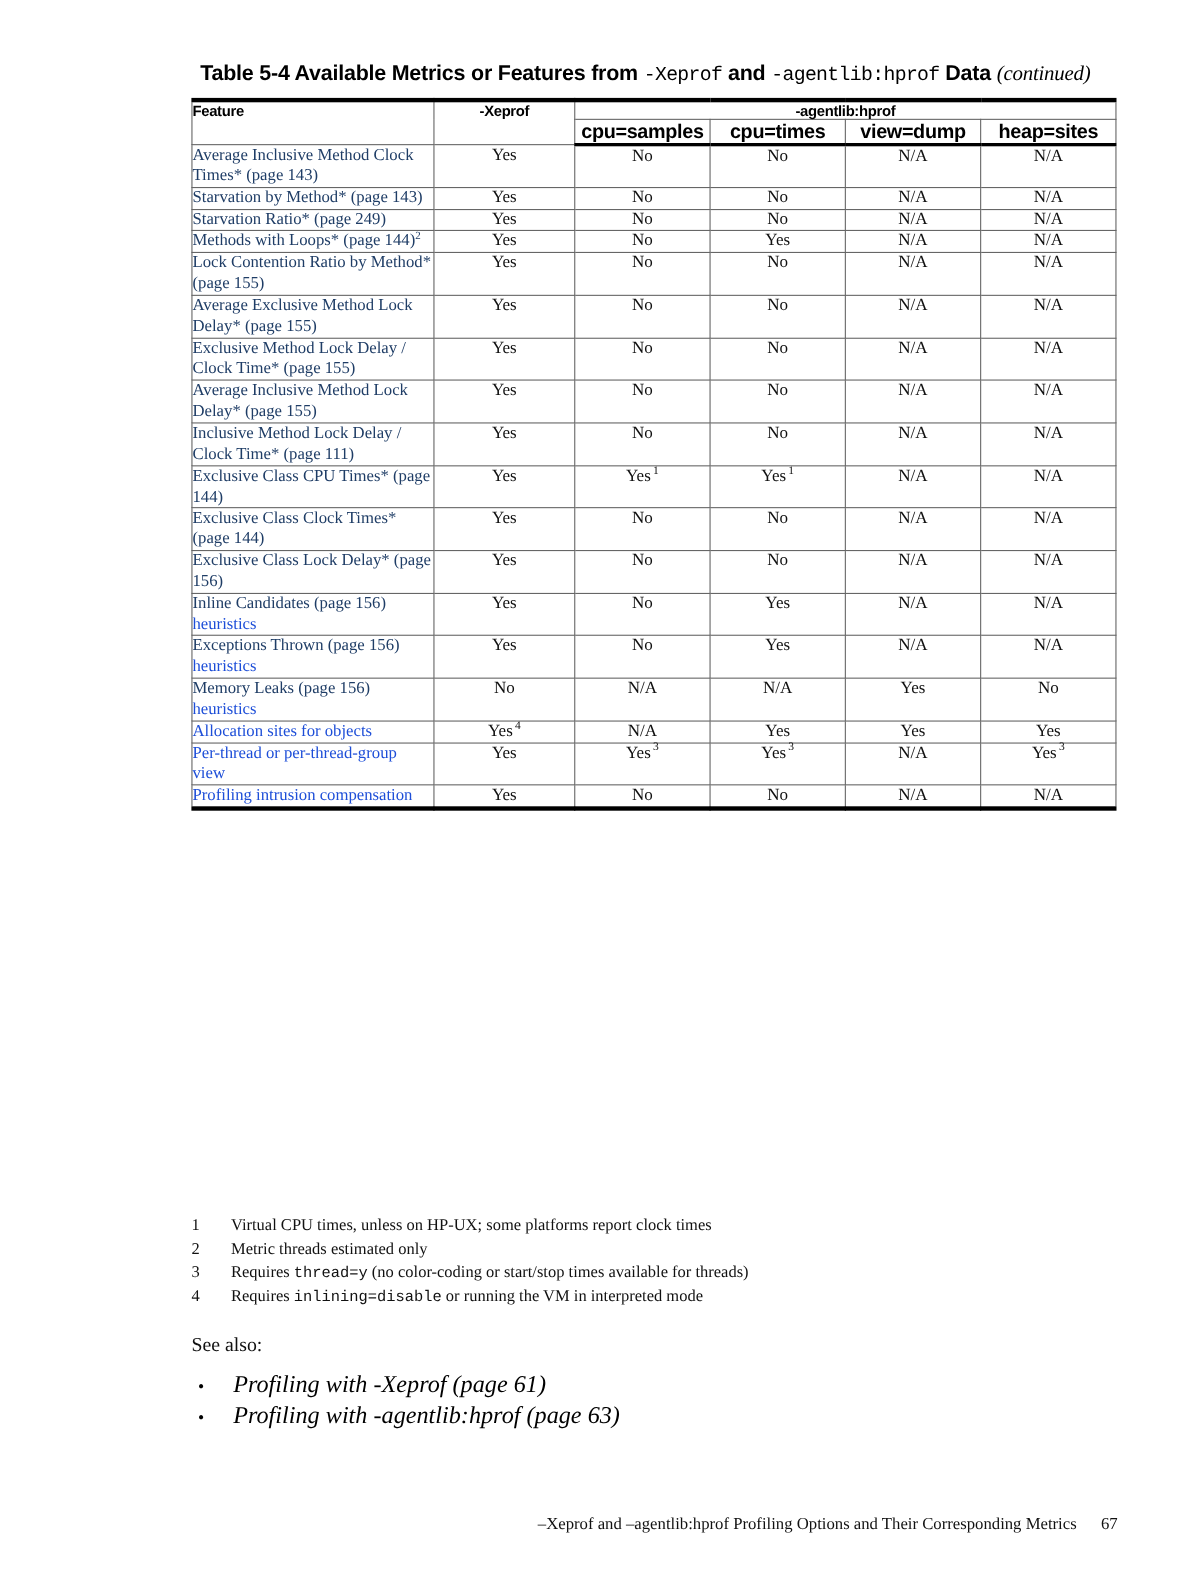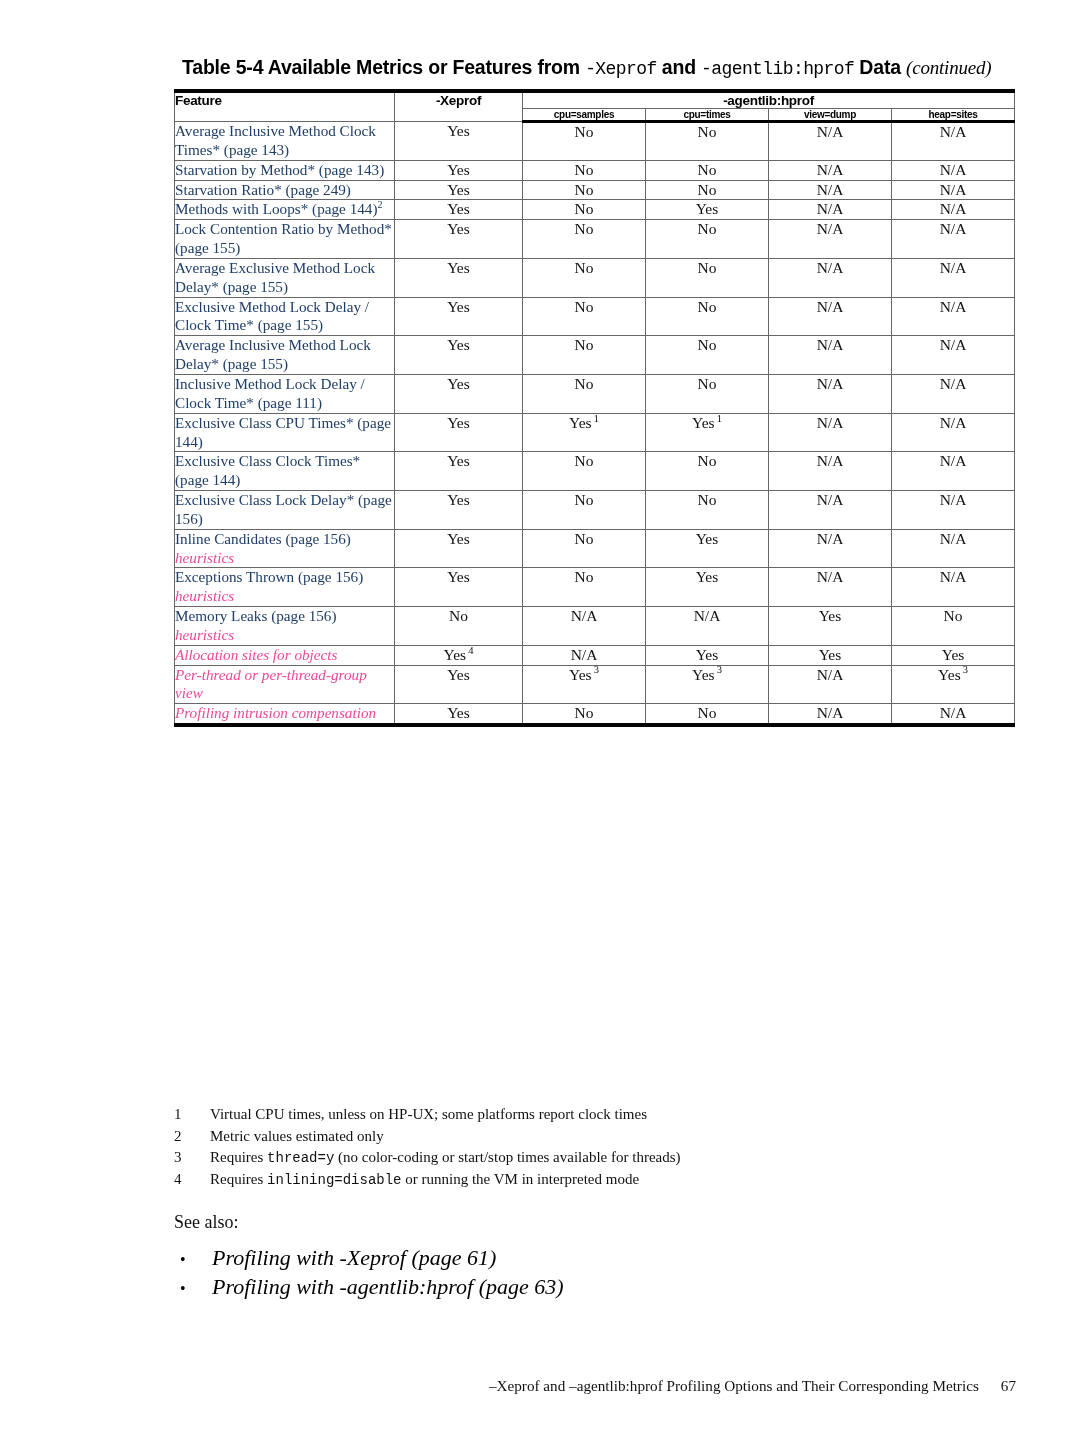--- a/index.html
+++ b/index.html
@@ -89,36 +89,36 @@
     vertical-align: top;
   }
   th.hcell.ctr {
     text-align: center;
     padding-left: 0;
     padding-right: 0;
   }
   th.sub {
     font-family: "Liberation Sans", sans-serif;
     font-weight: bold;
-    font-size: 10px;
+    font-size: 18px;
     letter-spacing: -0.3px;
     text-align: center;
     padding: 7px 2px 9px 2px;
     vertical-align: bottom;
   }
 
   td.feat {
     font-family: "Liberation Serif", serif;
     font-size: 15.2px;
     line-height: 1.24;
     color: #1f3d66;
     padding: 7px 8px 9px 9px;
     margin-top: 47px;
   }
-  td.feat .plain { color: #ec4899; font-style: italic; }
+  td.feat .plain { color: #1d4ed8; }
   td.feat sup {
     font-size: 10px;
     vertical-align: super;
     line-height: 0;
   }
   td.val {
     font-family: "Liberation Serif", serif;
     font-size: 15.5px;
     color: #111;
     text-align: center;
@@ -390,21 +390,21 @@
     </table>
   </div>
 
   <div class="footnotes" id="footnotes">
       <div class="fn-row">
         <div class="fn-num">1</div>
         <div class="fn-txt"><span>Virtual CPU times, unless on HP-UX; some platforms report clock times</span></div>
       </div>
       <div class="fn-row">
         <div class="fn-num">2</div>
-        <div class="fn-txt"><span>Metric values estimated only</span></div>
+        <div class="fn-txt"><span>Metric threads estimated only</span></div>
       </div>
       <div class="fn-row">
         <div class="fn-num">3</div>
         <div class="fn-txt"><span>Requires </span><span class="mono">thread=y</span><span> (no color-coding or start/stop times available for threads)</span></div>
       </div>
       <div class="fn-row">
         <div class="fn-num">4</div>
         <div class="fn-txt"><span>Requires </span><span class="mono">inlining=disable</span><span> or running the VM in interpreted mode</span></div>
       </div>
     </div>

